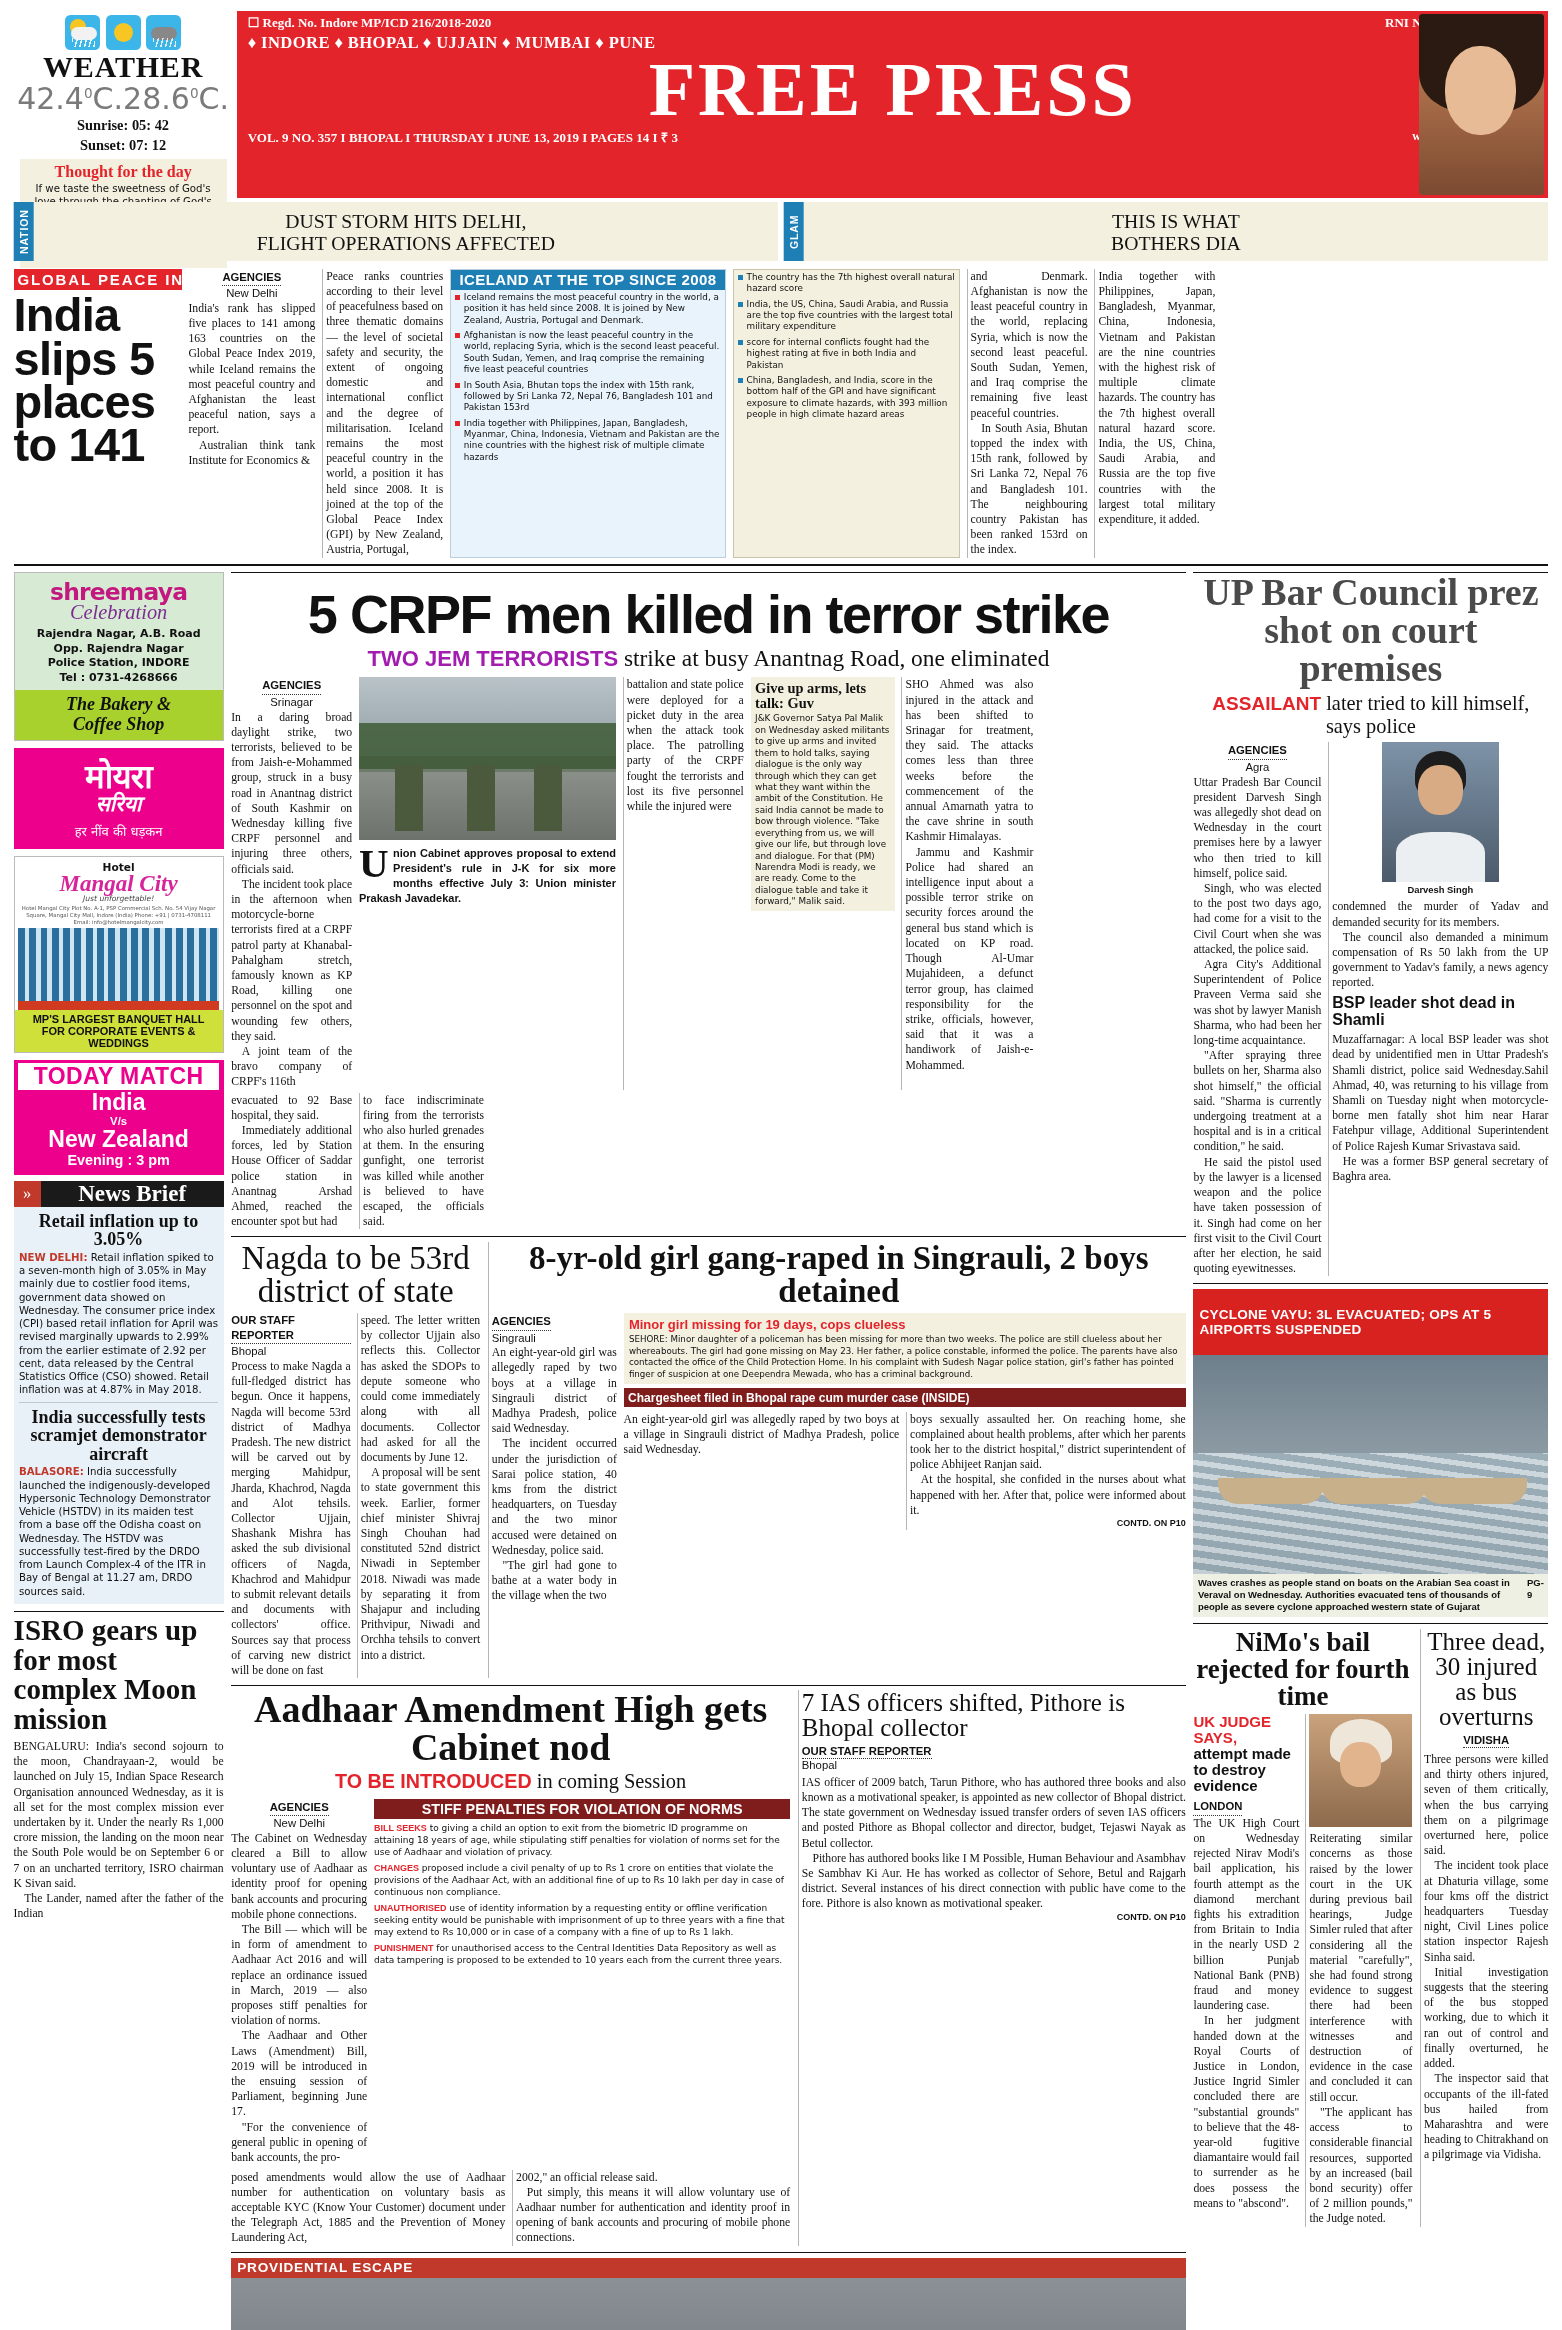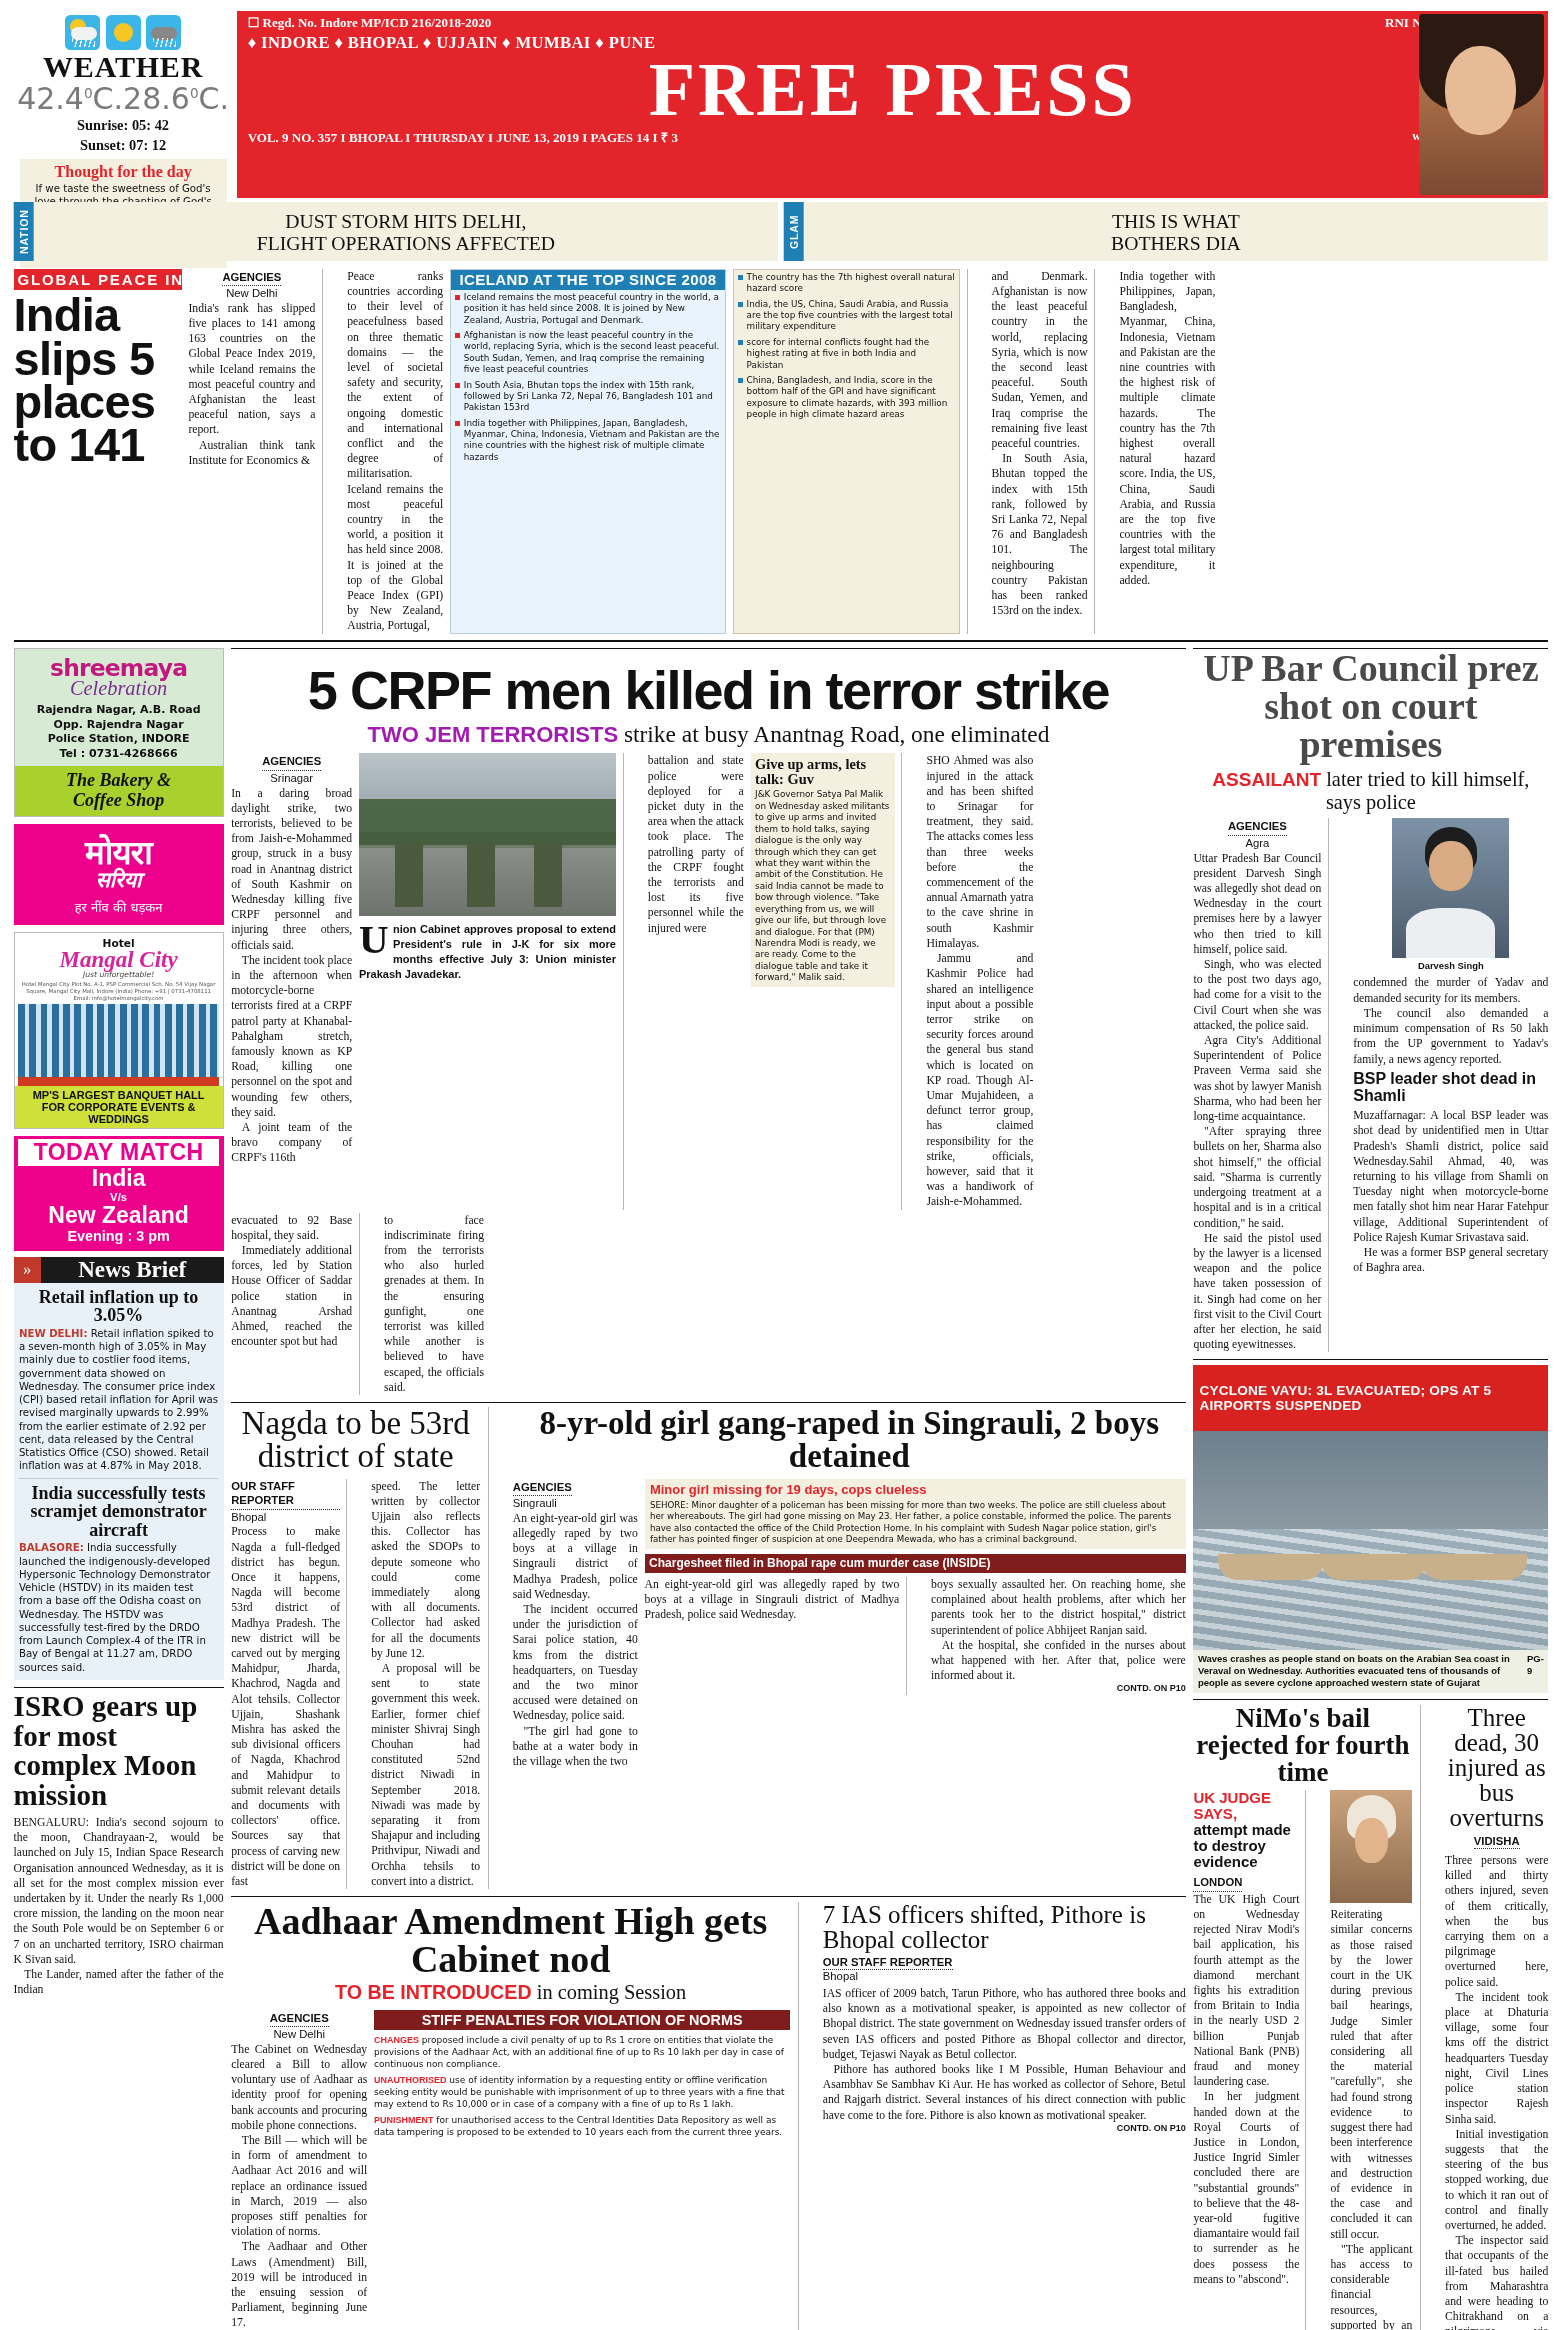--- a/index.html
+++ b/index.html
@@ -146,21 +146,21 @@
   .dropcap { float:left; font-size:41px; line-height:.82; font-weight:bold; padding:1.5px 4.5px 0 0; color:#111;
              font-family:"Liberation Serif", serif;}
   .hl-box { background:#f4f0e0; padding:3.8px 4.5px; }
   .hl-box h4 { font-size:14.4px; font-weight:bold; line-height:1.04; font-family:"Liberation Serif", serif;}
   .redhead { color:#e4242b; font-weight:bold; font-family:"Liberation Sans", sans-serif;}
   .bluebar { background:#7f1d1d; color:#fff; font-weight:bold; font-size:12px; padding:2.3px 4.5px;
              font-family:"Liberation Sans", sans-serif;}
   .section-h { font-family:"Liberation Serif", serif; font-weight:normal; font-size:33px; line-height:1.0; text-align:center;}
   .section-hb { font-family:"Liberation Serif", serif; font-weight:bold; font-size:33px; line-height:1.0; text-align:center;}
   .hr2 { border-top:1.5px solid #111; margin:6.8px 0 4.5px 0;}
-  .vline { border-left:0.8px solid #b5b5b5; padding-left:24px;}
+  .vline { border-left:0.8px solid #b5b5b5; padding-left:3px;}
 
   
   .r-h { font-family:"Liberation Serif", serif; font-weight:bold; font-size:38px; line-height:1.0; text-align:center; color:#4a4a4a;}
   .r-sub { text-align:center; font-size:20.4px; line-height:1.1; margin-top:4.5px; font-family:"Liberation Serif", serif;}
   .r-sub b { color:#e4242b; font-family:"Liberation Sans", sans-serif; font-size:19px;}
   .portrait { width:117px; height:140px; background:linear-gradient(#7e93a8,#4c5b6b); position:relative; overflow:hidden;}
   .portrait .h { position:absolute; left:28%; top:6%; width:44%; height:34%; background:#1d1d1d; border-radius:50% 50% 35% 35%;}
   .portrait .f { position:absolute; left:31%; top:16%; width:38%; height:36%; background:#d9ab84; border-radius:46%;}
   .portrait .b { position:absolute; left:12%; bottom:0; width:76%; height:36%; background:#eceff1; border-radius:40% 40% 0 0;}
   .cap { font-family:"Liberation Sans", sans-serif; font-size:9.4px; font-weight:bold; text-align:center; margin-top:1.5px;}
@@ -480,20 +480,21 @@
                 <div class="pl">New Delhi</div>
               </div>
               <p class="ni">The Cabinet on Wednesday cleared a Bill to allow voluntary use of Aadhaar as identity proof for opening bank accounts and procuring mobile phone connections.</p>
               <p>The Bill — which will be in form of amendment to Aadhaar Act 2016 and will replace an ordinance issued in March, 2019 — also proposes stiff penalties for violation of norms.</p>
               <p>The Aadhaar and Other Laws (Amendment) Bill, 2019 will be introduced in the ensuing session of Parliament, beginning June 17.</p>
               <p>"For the convenience of general public in opening of bank accounts, the pro-</p>
             </div>
             <div style="flex:1">
               <div class="bluebar" style="text-align:center;font-size:14.4px">STIFF PENALTIES FOR VIOLATION OF NORMS</div>
               <div style="font-family:'DejaVu Sans',sans-serif;font-size:9px;line-height:1.34;margin-top:3px">
+                <p><b class="redhead">BILL SEEKS</b><span> to giving a child an option to exit from the biometric ID programme on attaining 18 years of age, while stipulating stiff penalties for violation of norms set for the use of Aadhaar and violation of privacy.</span></p>
                 <p style="margin-top:3.8px"><b class="redhead">CHANGES</b><span> proposed include a civil penalty of up to Rs 1 crore on entities that violate the provisions of the Aadhaar Act, with an additional fine of up to Rs 10 lakh per day in case of continuous non compliance.</span></p>
                 <p style="margin-top:3.8px"><b class="redhead">UNAUTHORISED</b><span> use of identity information by a requesting entity or offline verification seeking entity would be punishable with imprisonment of up to three years with a fine that may extend to Rs 10,000 or in case of a company with a fine of up to Rs 1 lakh.</span></p>
                 <p style="margin-top:3.8px"><b class="redhead">PUNISHMENT</b><span> for unauthorised access to the Central Identities Data Repository as well as data tampering is proposed to be extended to 10 years each from the current three years.</span></p>
               </div>
             </div>
           </div>
           <div style="display:flex;gap:6.8px;margin-top:4.5px">
             <div class="col" style="flex:1">
               <p class="ni">posed amendments would allow the use of Aadhaar number for authentication on voluntary basis as acceptable KYC (Know Your Customer) document under the Telegraph Act, 1885 and the Prevention of Money Laundering Act,</p>
             </div>

